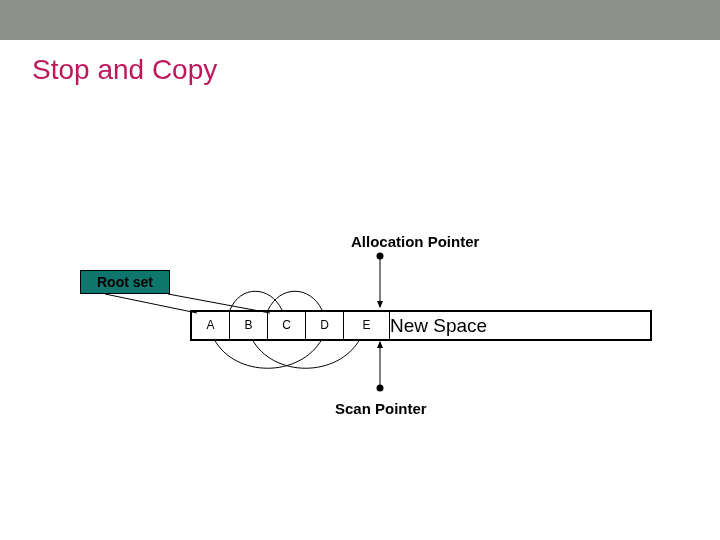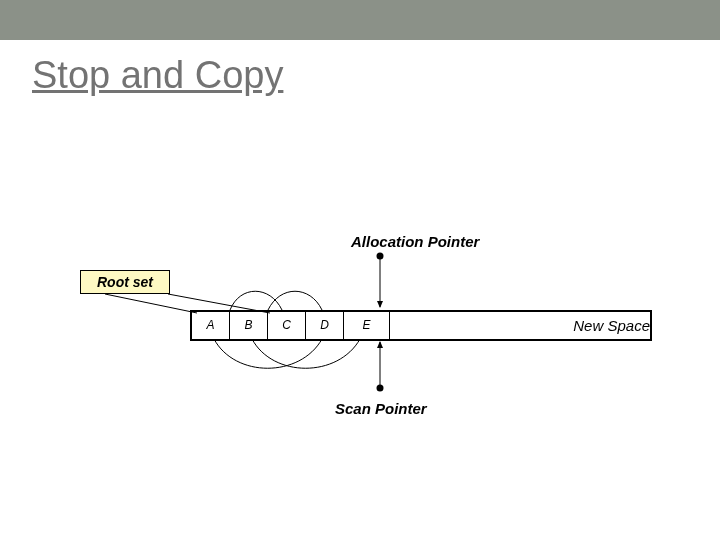--- a/index.html
+++ b/index.html
@@ -10,53 +10,51 @@
     background: #ffffff;
     font-family: Arial, Helvetica, sans-serif;
     overflow: hidden;
   }
   .topbar {
     width: 720px;
     height: 40px;
     background: #8b9188;
   }
   .title {
-    font-size: 38px;
-    color: #737373;
+    font-size: 28px;
+    color: #be185d;
     margin: 14px 0 0 32px;
-    text-decoration: underline;
   }
   .area {
     position: absolute;
     left: 0;
     top: 0;
     width: 720px;
     height: 430px;
-    font-style: italic;
   }
   .alloc-label {
     position: absolute;
     left: 351px;
     top: 233px;
     font-size: 15px;
     font-weight: bold;
     color: #000;
   }
   .rootset-box {
     position: absolute;
     left: 80px;
     top: 270px;
     width: 88px;
     height: 22px;
     border: 1.5px solid #000;
     font-size: 14px;
     font-weight: bold;
     text-align: center;
     line-height: 22px;
-    background: #fef9c3;
+    background: #0f766e;
   }
   .row {
     position: absolute;
     left: 190px;
     top: 310px;
     width: 458px;
     height: 27px;
     border: 2px solid #000;
     display: flex;
   }
@@ -65,23 +63,23 @@
     text-align: center;
     font-size: 12px;
     line-height: 27px;
     box-sizing: border-box;
   }
   .small { width: 38px; }
   .e    { width: 46px; }
   .newspace {
     flex: 1;
     border-right: none;
-    font-size: 15px;
+    font-size: 19px;
     line-height: 27px;
-    text-align: right;
+    text-align: left;
   }
   .scan-label {
     position: absolute;
     left: 335px;
     top: 400px;
     font-size: 15px;
     font-weight: bold;
     color: #000000;
   }
   .svglayer {

